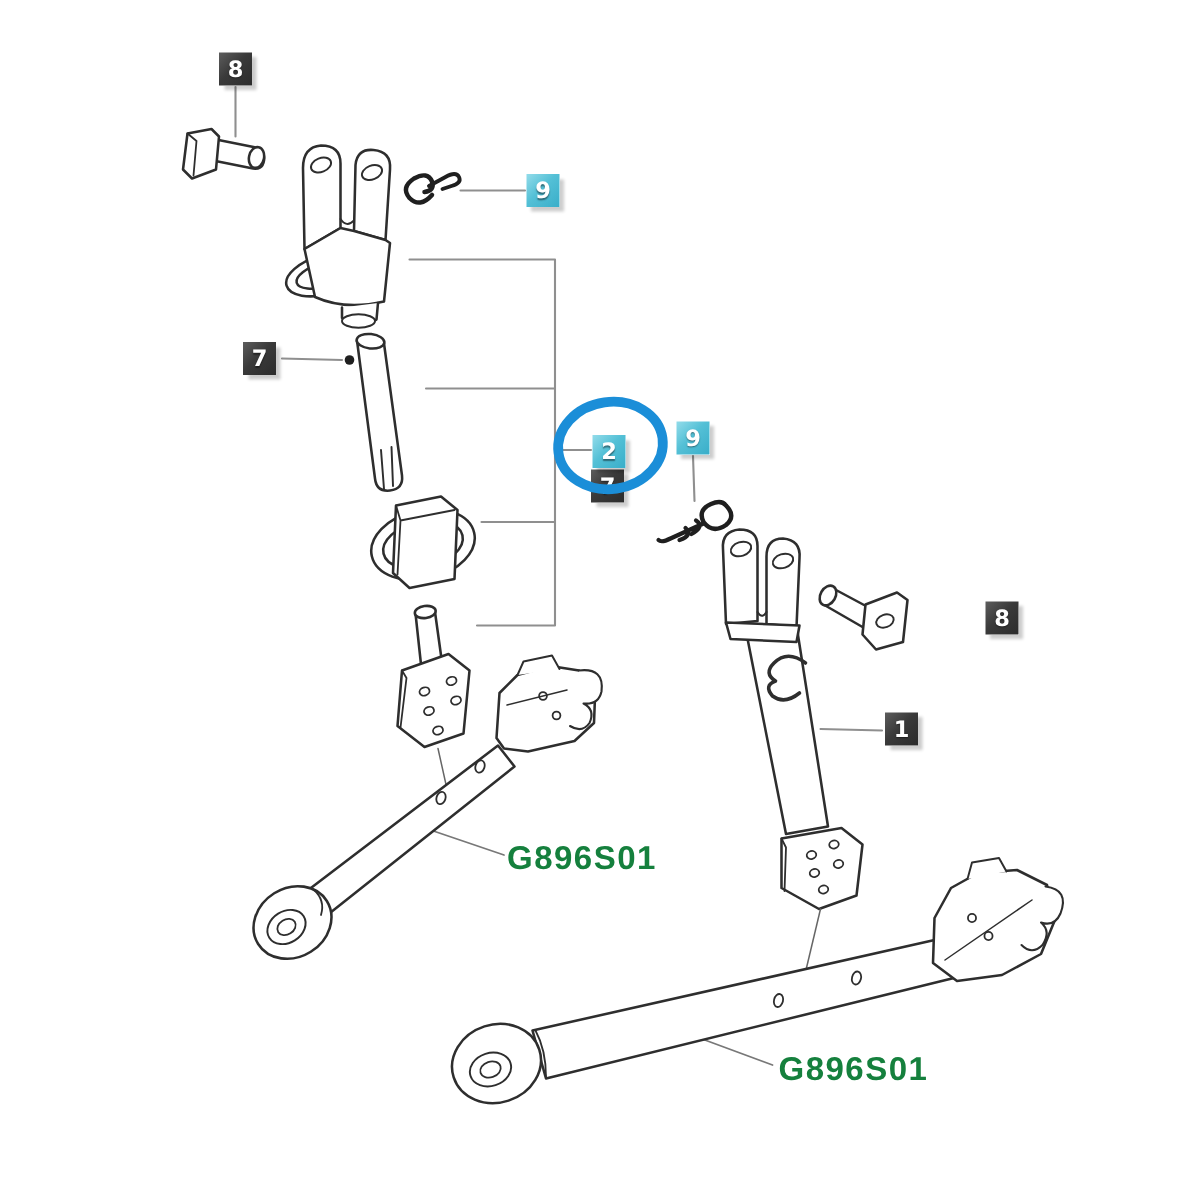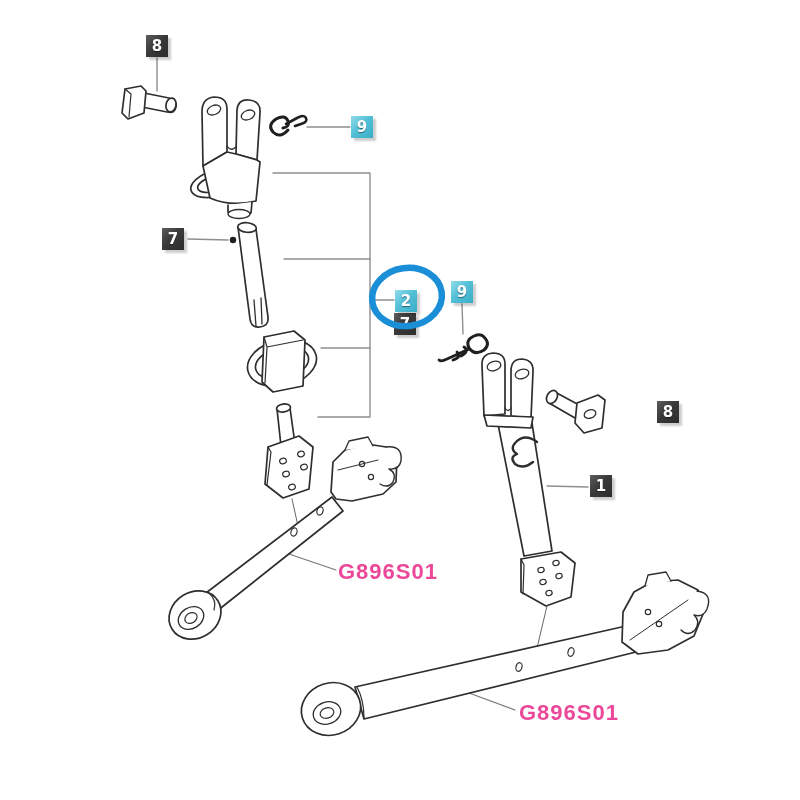--- a/index.html
+++ b/index.html
@@ -15,21 +15,21 @@
     font:bold 15px "DejaVu Sans",sans-serif;color:#ffffff;
     text-shadow:0 1px 1px rgba(0,0,0,.45);
     box-shadow:3px 3px 2px rgba(0,0,0,.20);
     z-index:2;cursor:pointer;
   }
   .callout.dark{background:linear-gradient(135deg,#5d5d5d 0%,#3a3a3a 45%,#2c2c2c 100%);}
   .callout.teal{background:linear-gradient(135deg,#93dcea 0%,#54c0d6 45%,#39aec9 100%);}
   .callout.on-top{z-index:3;}
   .partnum{
     position:absolute;font:bold 22px "Liberation Sans",sans-serif;
-    color:#ec4899;letter-spacing:1px;z-index:1;white-space:nowrap;text-align:center;
+    color:#15803d;letter-spacing:1px;z-index:1;white-space:nowrap;text-align:center;
   }
 </style>
 </head>
 <body>
 
 <div id="canvas">
 
   <svg id="art" width="800" height="800" viewBox="0 0 800 800">
     <g stroke="#2e2e2e" stroke-width="1.7" fill="none" stroke-linejoin="round" stroke-linecap="round">
 

